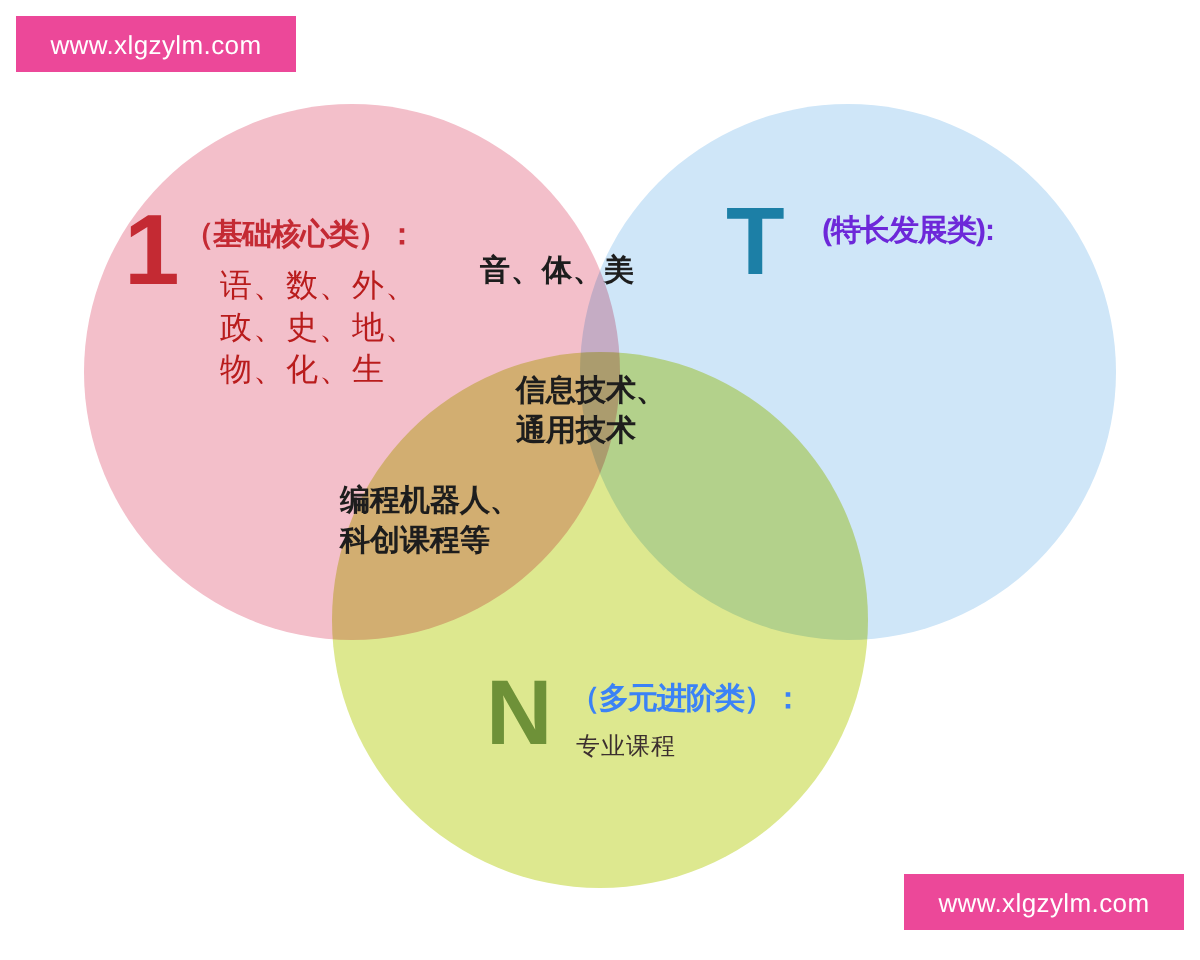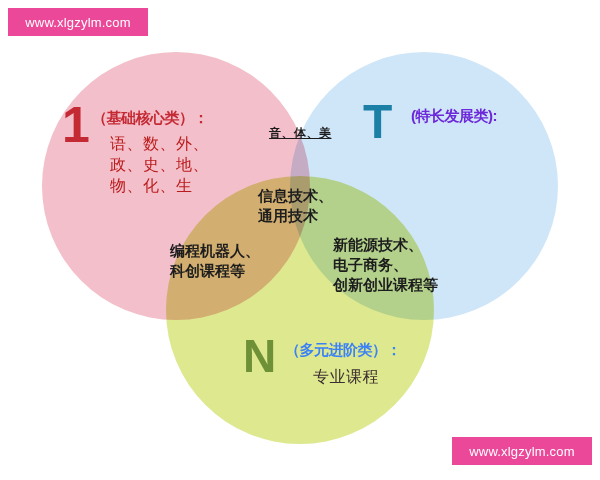--- a/index.html
+++ b/index.html
@@ -101,33 +101,32 @@
     color: #6e9138;
   }
   #label-N-head {
     left: 285px; top: 340px;
     font-size: 15px; font-weight: bold;
     color: #3b82f6;
     letter-spacing: -0.5px;
   }
   #label-N-body {
     left: 288px; top: 366px;
-    font-size: 16px;
+    font-size: 12px;
     color: #3c2f2f;
     letter-spacing: .5px;
-    margin-left: 25px;
   }
 
   
   .isect {
     font-weight: bold;
     color: #1d1d1d;
     font-size: 15px;
   }
-  #isect-1T { left: 269px; top: 126px; font-size: 12px; letter-spacing: .5px; text-decoration: underline; }
+  #isect-1T { left: 240px; top: 126px; font-size: 15px; letter-spacing: .5px; }
   #isect-all{ left: 258px; top: 186px; text-align: left; }
   #isect-1N { left: 170px; top: 242px; text-align: left; font-family: Liberation Serif, serif; }
   #isect-TN { left: 333px; top: 235px; text-align: left; }
 </style>
 </head>
 <body>
 
 <div id="stage">
 
   <svg id="venn-svg" viewBox="0 0 600 480">
@@ -149,20 +148,17 @@
 
   <div class="glyph" id="glyph-N">N</div>
   <div class="tblock" id="label-N-head">（多元进阶类）：</div>
   <div class="tblock" id="label-N-body">专业课程</div>
 
   <div class="tblock isect" id="isect-1T">音、体、美</div>
   <div class="tblock isect" id="isect-all">信息技术、
 通用技术</div>
   <div class="tblock isect" id="isect-1N">编程机器人、
 科创课程等</div>
-  <div class="tblock isect" id="isect-TN">新能源技术、
-电子商务、
-创新创业课程等</div>
 
   <div class="watermark" id="wm-top">www.xlgzylm.com</div>
   <div class="watermark" id="wm-bottom">www.xlgzylm.com</div>
 
 </div>
 
 </body></html>

